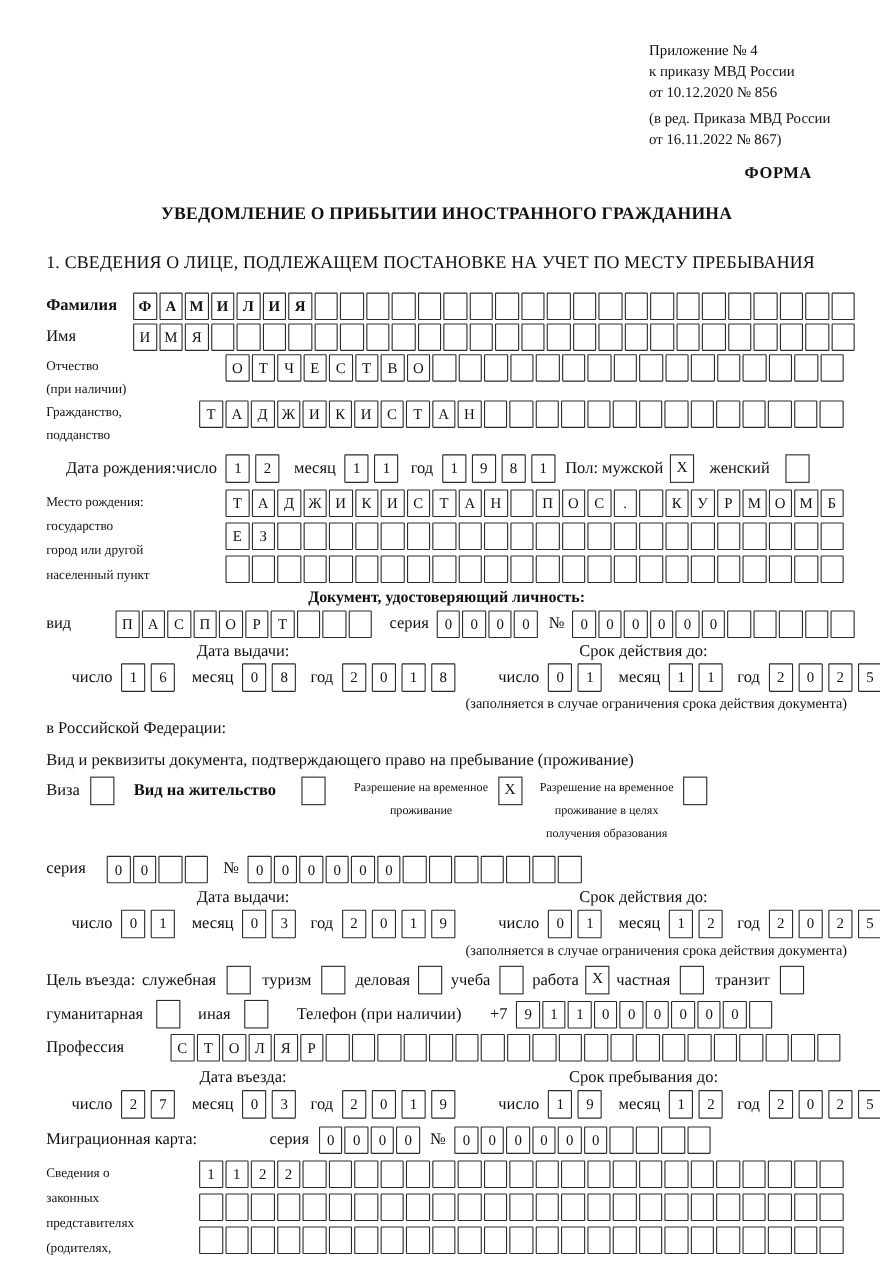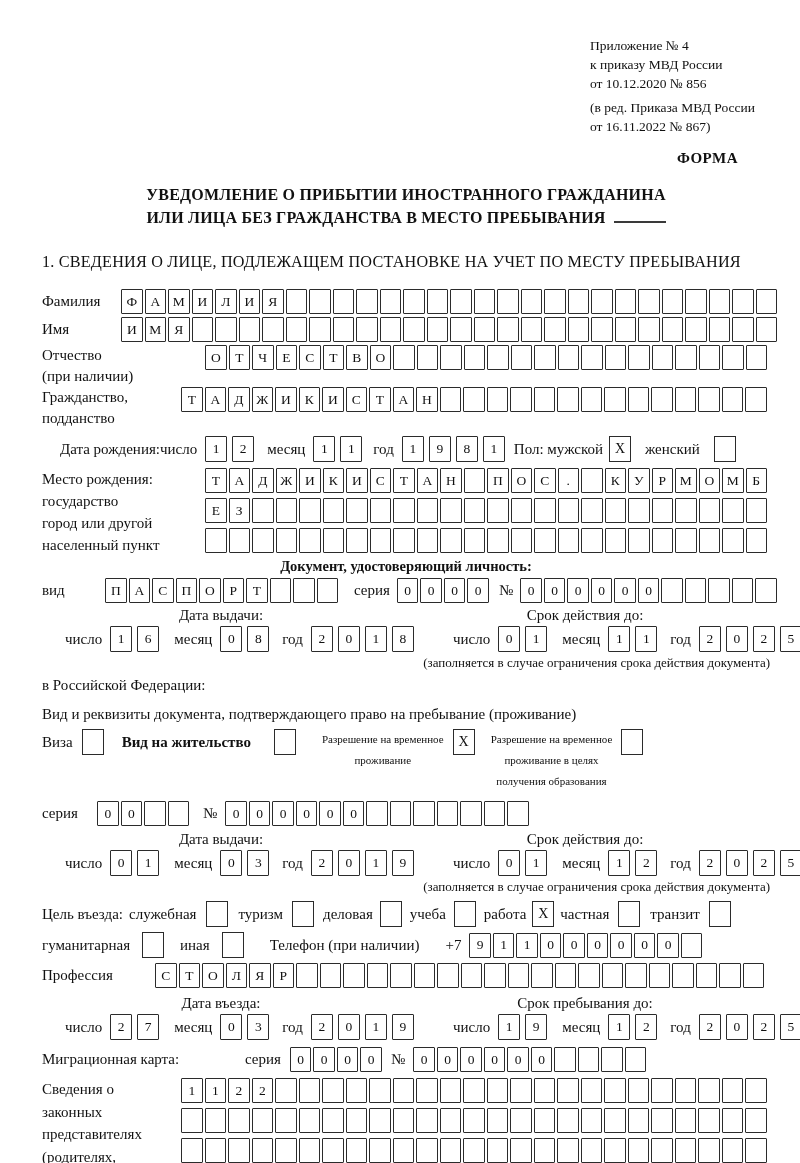--- a/index.html
+++ b/index.html
@@ -15,21 +15,21 @@
   .annex{margin-left:548px;font-size:13.5px;line-height:19px;}
   .annex .sub{margin-top:5px;}
   .forma{ text-align:right;padding-right:32px;font-weight:bold;font-size:15px;margin-top:14px;letter-spacing:.5px;}
   
   .title{margin-top:16px;text-align:center;font-weight:bold;font-size:16px;line-height:23px;letter-spacing:.2px;}
   .blankline{display:inline-block;width:52px;border-bottom:2.2px solid #3a3a3a;margin-left:8px;vertical-align:baseline;}
   .sec-heading{margin-top:24px;font-weight:normal;font-size:16.2px;letter-spacing:.2px;white-space:nowrap;}
   
   .frow{display:flex;align-items:flex-start;margin-top:3px;}
   .lbl{font-size:15px;line-height:25px;flex:none;}
-  .lbl2{font-size:15px;line-height:21px;flex:none;}
+  .lbl2{font-size:12px;line-height:21px;flex:none;}
   .cells{display:flex;gap:2px;flex:none;}
   .cell{
     width:21.5px;height:25px;box-sizing:border-box;flex:none;
     border:1.6px solid #2b2b2b;border-radius:1px;
     display:inline-flex;align-items:center;justify-content:center;
     font-size:13.5px;line-height:1;
   }
   .dcells{display:flex;gap:5px;flex:none;}
   .dcells .cell{width:22px;height:26px;}
   .cbx{
@@ -60,26 +60,25 @@
     <div>Приложение № 4</div>
     <div>к приказу МВД России</div>
     <div>от 10.12.2020 № 856</div>
     <div class="sub">(в ред. Приказа МВД России</div>
     <div>от 16.11.2022 № 867)</div>
   </div>
   <div class="forma">ФОРМА</div>
 
   <div class="title">
     <div>УВЕДОМЛЕНИЕ О ПРИБЫТИИ ИНОСТРАННОГО ГРАЖДАНИНА</div>
-    <div><span>ИЛИ ЛИЦА БЕЗ ГРАЖДАНСТВА В МЕСТО ПРЕБЫВАНИЯ</span><span class="blankline"></span></div>
   </div>
 
   <div class="sec-heading">1. СВЕДЕНИЯ О ЛИЦЕ, ПОДЛЕЖАЩЕМ ПОСТАНОВКЕ НА УЧЕТ ПО МЕСТУ ПРЕБЫВАНИЯ</div>
 
-  <div class="frow" style="margin-top:17px;">
+  <div class="frow" style="margin-top:17px;font-weight:bold;">
     <span class="lbl" style="width:79px;">Фамилия</span>
     <div class="cells">
         <span class="cell">Ф</span>
         <span class="cell">А</span>
         <span class="cell">М</span>
         <span class="cell">И</span>
         <span class="cell">Л</span>
         <span class="cell">И</span>
         <span class="cell">Я</span>
         <span class="cell"></span>

